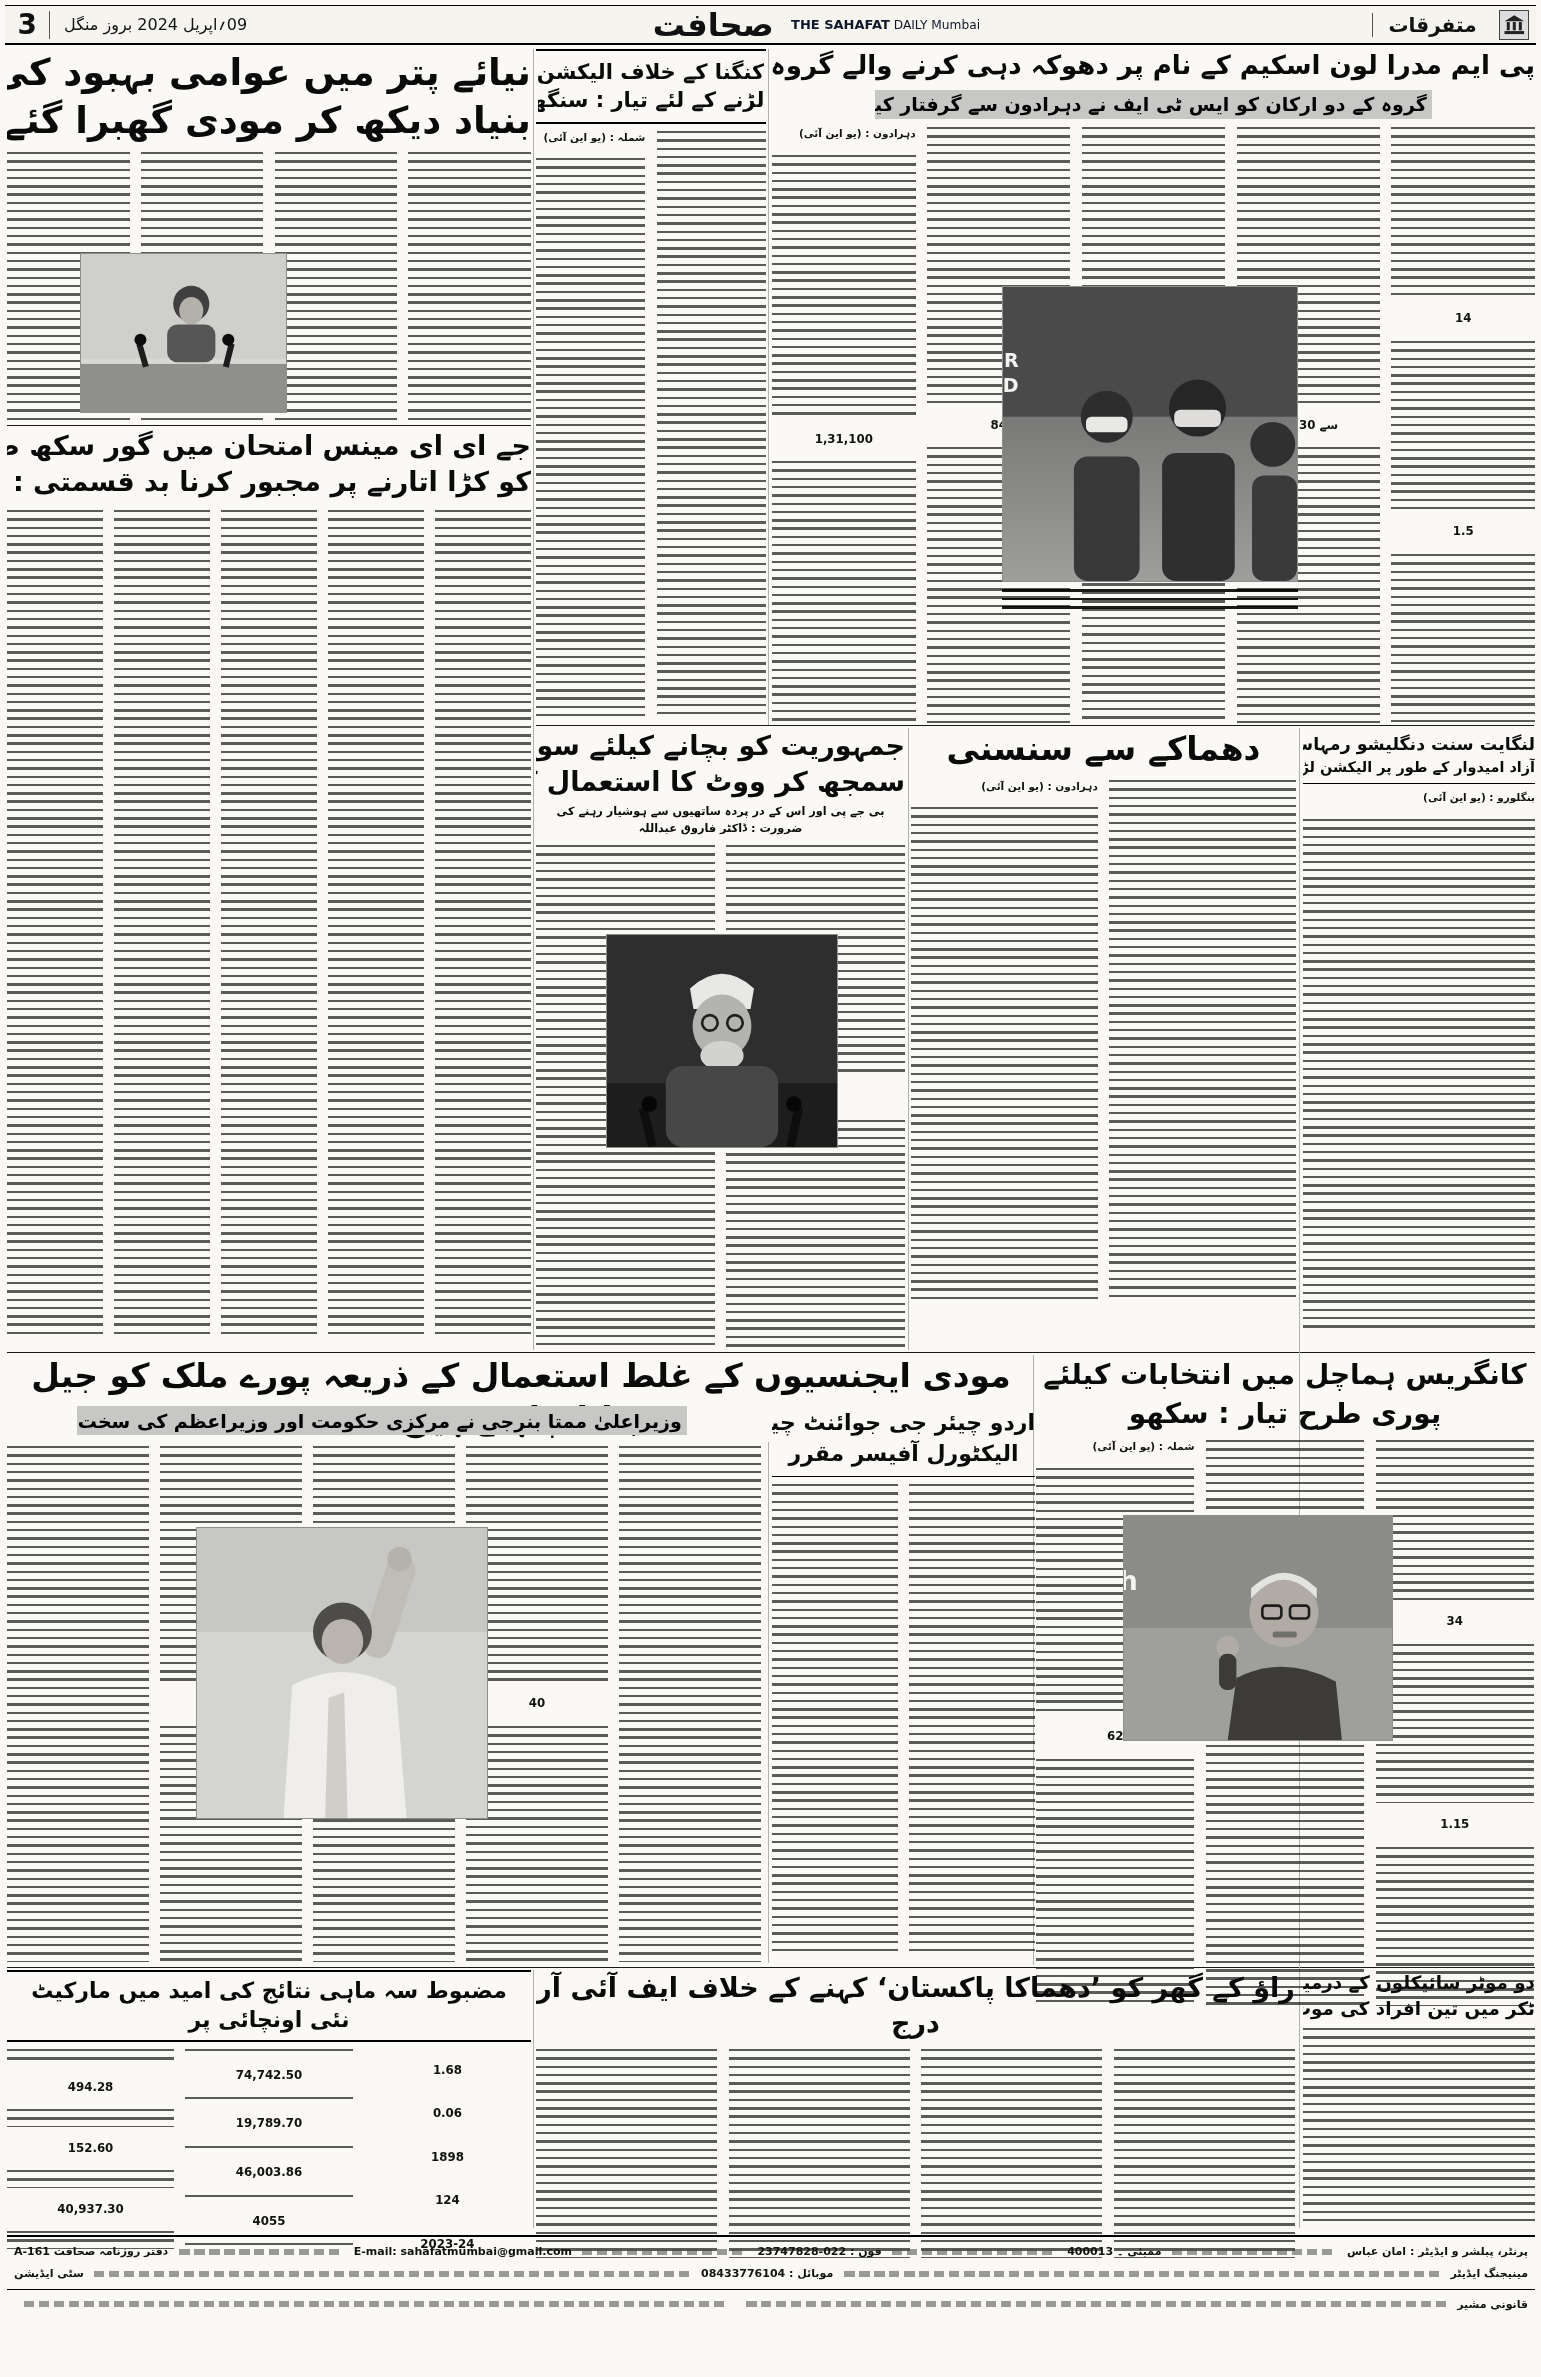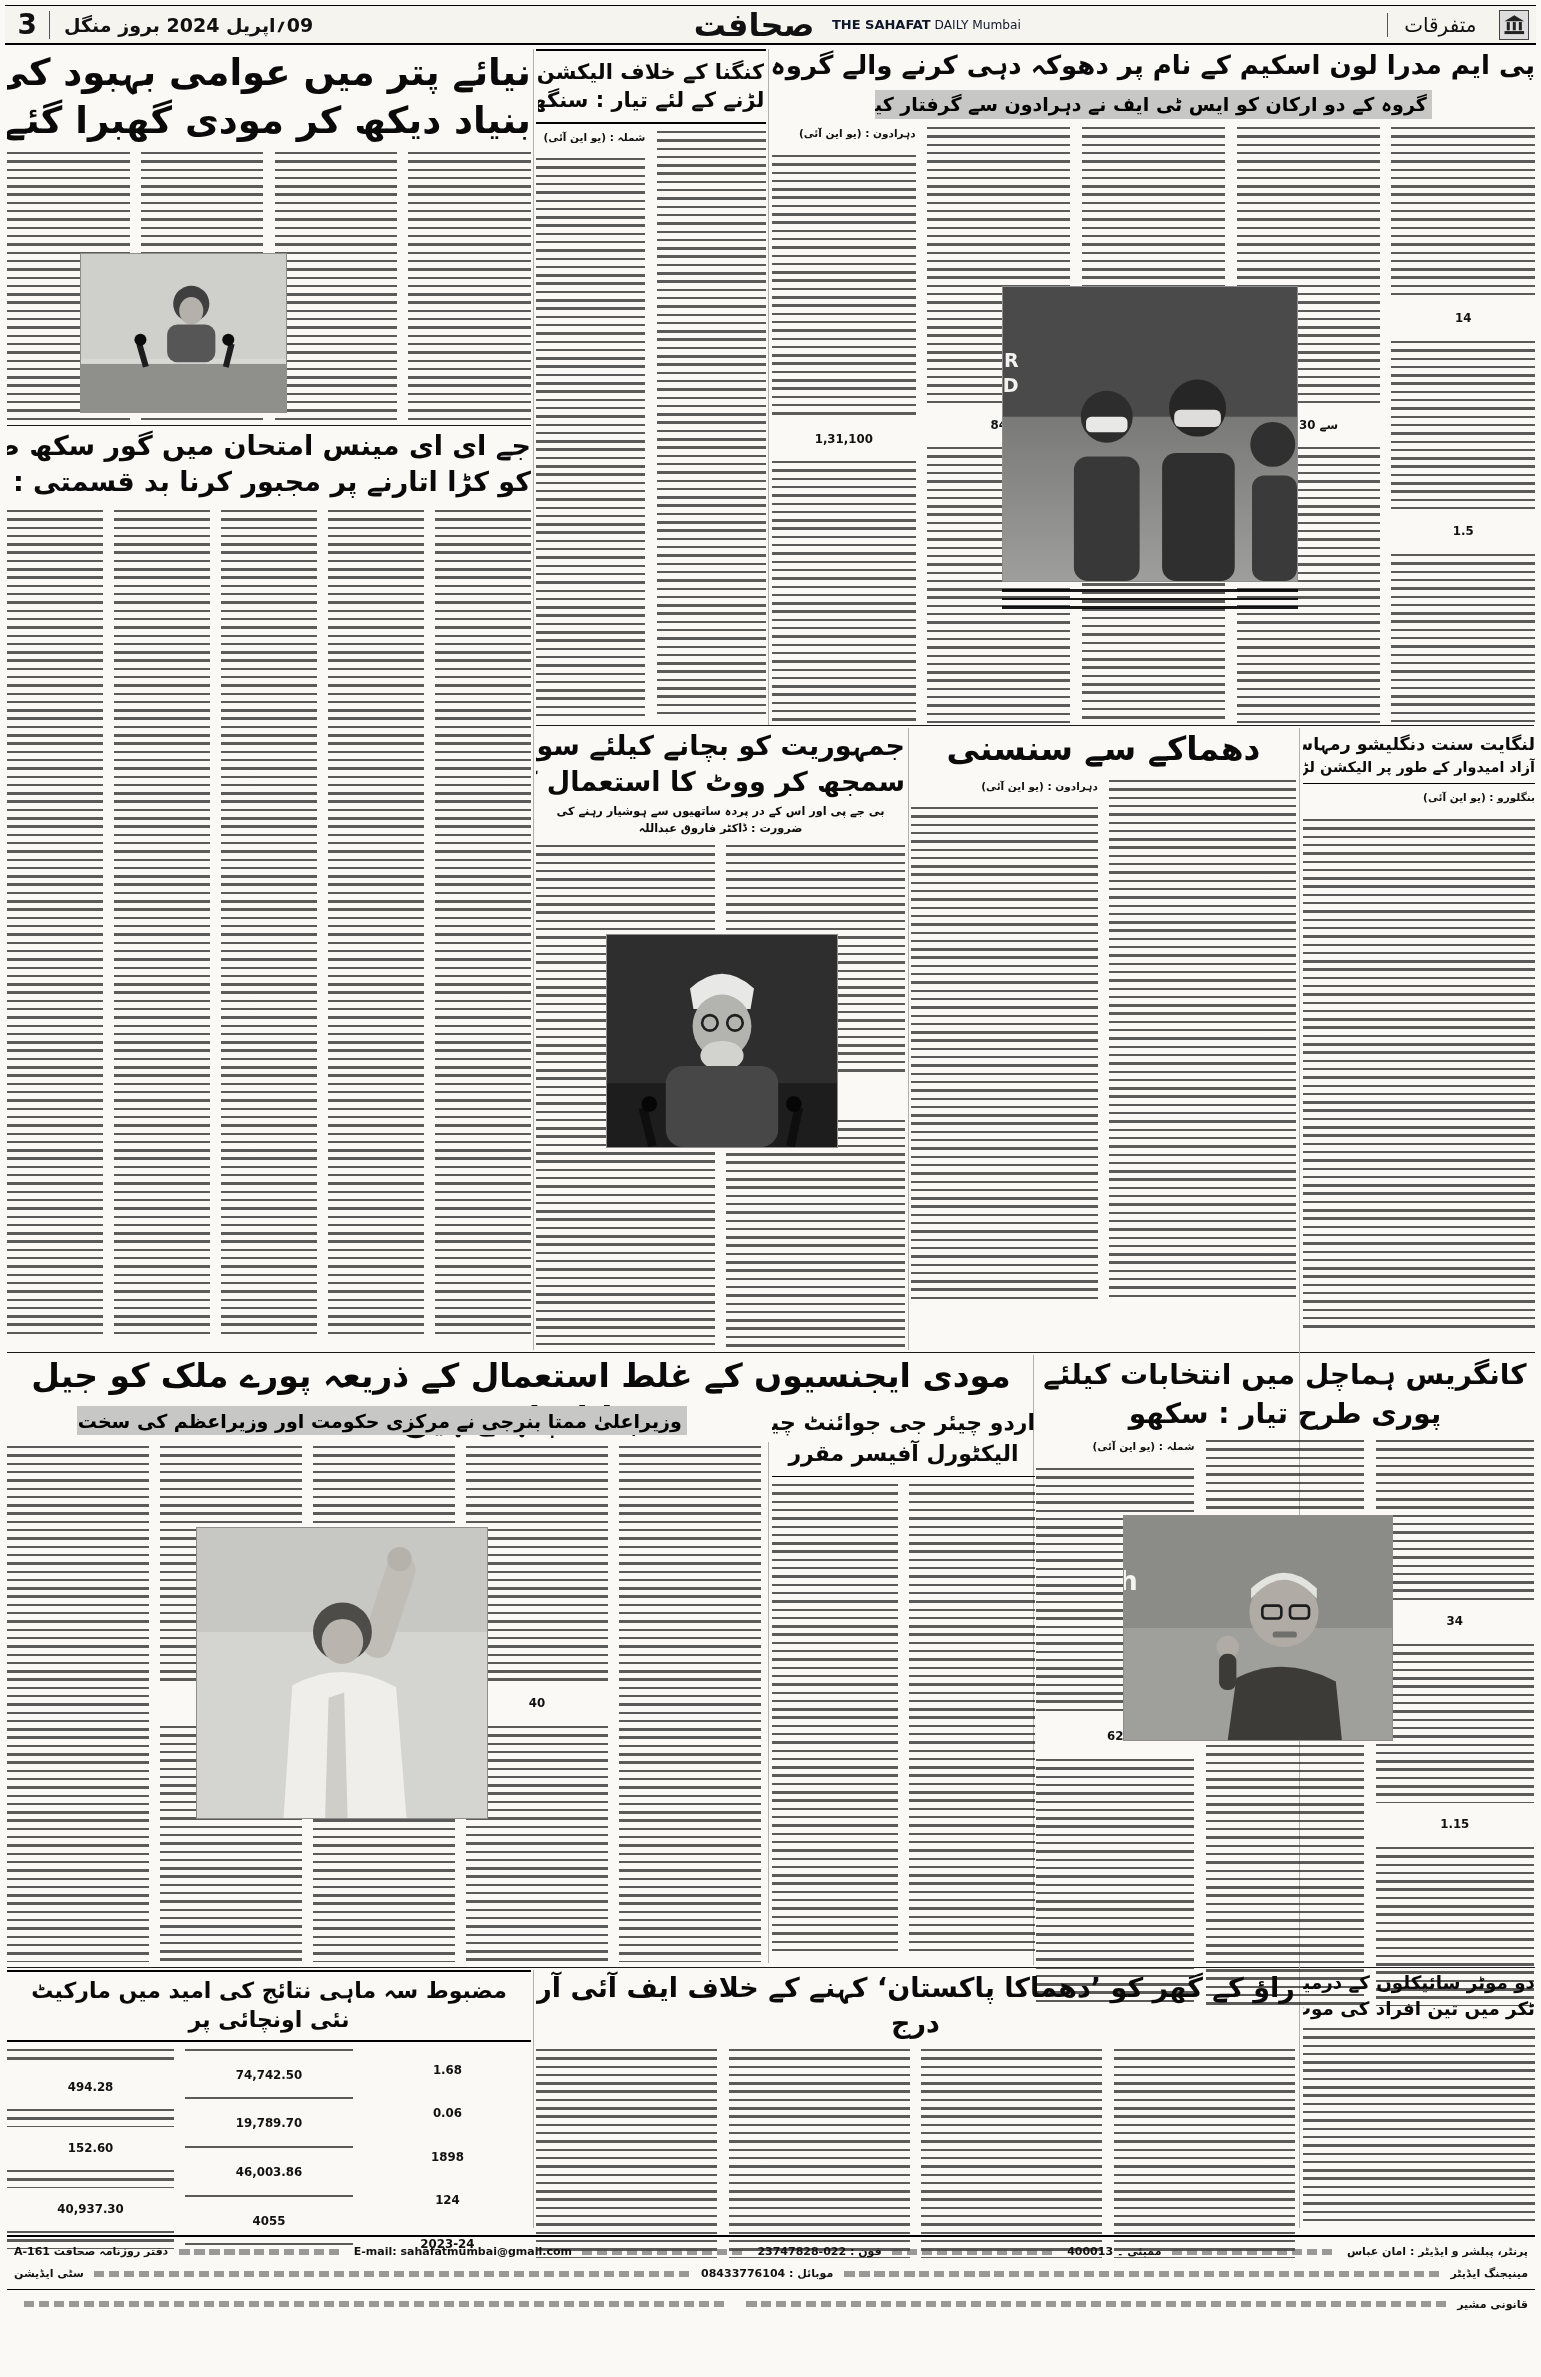--- a/index.html
+++ b/index.html
@@ -19,25 +19,25 @@
   .fig{font-weight:bold;font-size:11.8px;text-align:center;direction:ltr;line-height:1.15}
   .photo{position:absolute;border:0.9px solid #8e8e8e;background:#c9c9c7;overflow:hidden}
   .photo svg{display:block;width:100%;height:100%}
   .cap{position:absolute;background-image:repeating-linear-gradient(to bottom,#000 0 2.6px,transparent 2.6px 8.7px);opacity:.9}
   .vr{position:absolute;width:0.9px;background:#b0b0ae}
   .hrl{position:absolute;height:1.3px;background:#1a1a1a}
   
   #hdr{position:absolute;left:5.2px;top:5.2px;width:1531px;height:40px;display:flex;align-items:center;
        border-top:1.3px solid #000;border-bottom:2.6px double #000;background:#f5f4ef}
   .pgnum{font-size:28px;font-weight:bold;padding:0 12.2px;border-right:0.9px solid #555;line-height:1}
-  .hdate{font-size:19px;font-weight:bold;padding:0 14px;white-space:nowrap}
+  .hdate{font-size:16px;font-weight:normal;padding:0 14px;white-space:nowrap}
   .masthead{font-size:32px;font-weight:bold;line-height:1;padding:0 8.7px;letter-spacing:-0.9px}
   .pname{font-size:12.2px;white-space:nowrap;padding:0 8.7px;color:#0f172a}
   .pname b{font-size:13px}
-  .hsection{font-size:20px;font-weight:normal;padding:0 15.7px;border-left:0.9px solid #555}
+  .hsection{font-size:20px;font-weight:bold;padding:0 15.7px;border-left:0.9px solid #555}
   .emblem{width:30px;height:30px;margin:0 7px;border:0.9px solid #444;background:#ddd;display:flex;align-items:center;justify-content:center}
   .spc{flex:1}
   
   .hbox{border-top:2.2px solid #000;border-bottom:2.2px solid #000;padding:7px 1.7px}
   .rulebox{border-bottom:1.7px solid #000;padding:4.4px 0 6.1px}
   .mkthead{border-top:2.6px solid #000;border-bottom:2.6px solid #000;padding:5.2px 1.7px}
   
   #pfoot{position:absolute;left:7px;top:2235px;width:1528px}
   .frule3{border-top:2.6px solid #000;margin-bottom:6.1px}
   .frule1{border-top:0.9px solid #000;margin:7px 0 5.2px}

